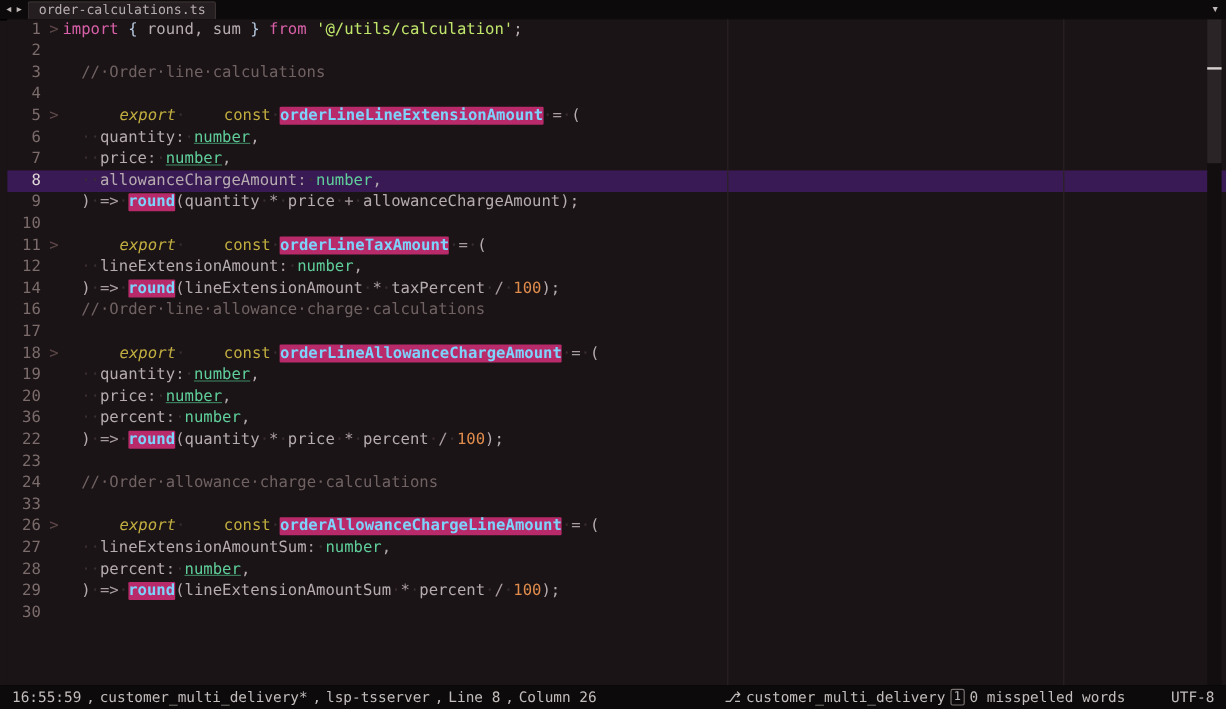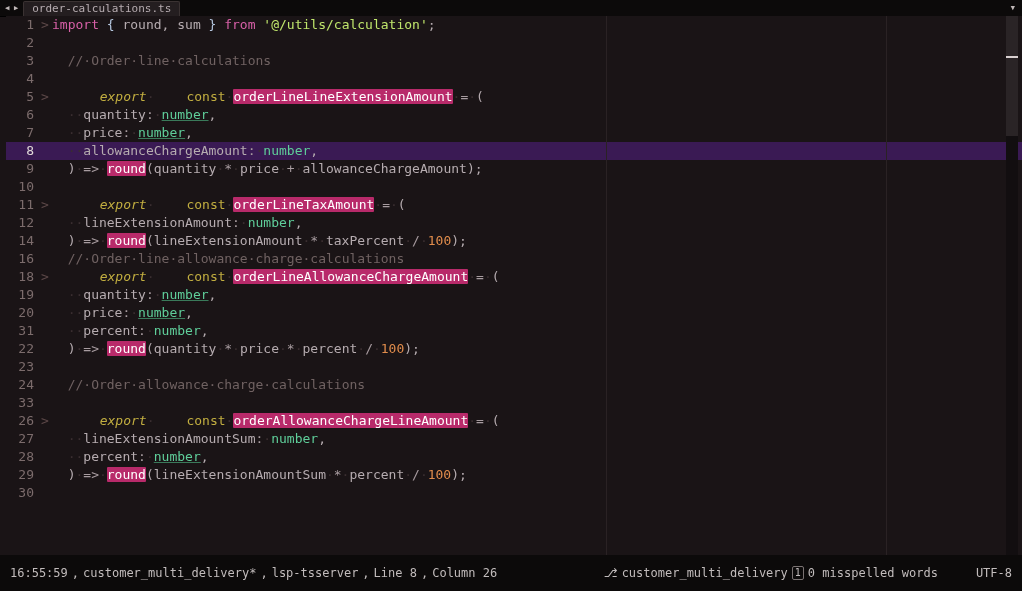--- a/index.html
+++ b/index.html
@@ -105,29 +105,29 @@
   .code{flex:1;}
   .ws{color:var(--ws);}
   .cm{color:var(--comment);}
   .kwi{color:var(--kw-import);}
   .kwe{color:var(--kw-export);font-style:italic;margin-left:32px;}
   .kwc{color:var(--kw-const);margin-left:32px;}
   .br{color:var(--brace);}
   .id{color:var(--ident);}
   .nt{color:var(--number-type);}
   .str{color:var(--string);}
-  .fn{background:var(--fn-hl-bg);color:#ffffff;border-radius:1px;}
+  .fn{background:var(--fn-hl-bg);color:#7dd3fc;border-radius:1px;font-weight:bold;}
   .op{color:var(--op);}
   .nm{color:var(--num);}
   .pu{color:var(--paren);}
   .col{color:#a89ca0;}
   .fr{color:var(--kw-import);}
   .nt-u{color:var(--number-type);text-decoration:underline;text-decoration-color:#3a7a5a;}
   .status{
-    position:absolute;bottom:0;left:0;right:0;height:36px;
+    position:absolute;bottom:0;left:0;right:0;height:20px;
     background:var(--status-bg);
     color:var(--status-fg);
     font-size:12px;
     display:flex;align-items:center;
     padding:0 10px;
     gap:4px;
   }
   .status .branch-ico{font-size:12px;}
   .status .spacer{flex:1;}
   .status .box{border:1px solid #7a7272;padding:0 2px;border-radius:2px;font-size:10px;line-height:12px;}
@@ -162,24 +162,25 @@
       <div class="line"><div class="gut">5</div><div class="fold">&gt;</div><div class="code"><span class="ws">  </span><span class="kwe">export</span><span class="ws">·</span><span class="kwc">const</span><span class="ws">·</span><span class="fn">orderLineLineExtensionAmount</span><span class="ws">·</span><span class="op">=</span><span class="ws">·</span><span class="pu">(</span></div></div>
       <div class="line"><div class="gut">6</div><div class="fold"> </div><div class="code"><span class="ws">  </span><span class="ws">··</span><span class="id">quantity</span><span class="col">:</span><span class="ws">·</span><span class="nt-u">number</span><span class="pu">,</span></div></div>
       <div class="line"><div class="gut">7</div><div class="fold"> </div><div class="code"><span class="ws">  </span><span class="ws">··</span><span class="id">price</span><span class="col">:</span><span class="ws">·</span><span class="nt-u">number</span><span class="pu">,</span></div></div>
       <div class="line current"><div class="gut">8</div><div class="fold"> </div><div class="code"><span class="ws">  </span><span class="ws">··</span><span class="id">allowanceChargeAmount</span><span class="col">:</span><span class="ws">·</span><span class="nt">number</span><span class="pu">,</span></div></div>
       <div class="line"><div class="gut">9</div><div class="fold"> </div><div class="code"><span class="ws">  </span><span class="pu">)</span><span class="ws">·</span><span class="op">=&gt;</span><span class="ws">·</span><span class="fn">round</span><span class="pu">(</span><span class="id">quantity</span><span class="ws">·</span><span class="op">*</span><span class="ws">·</span><span class="id">price</span><span class="ws">·</span><span class="op">+</span><span class="ws">·</span><span class="id">allowanceChargeAmount</span><span class="pu">)</span><span class="pu">;</span></div></div>
       <div class="line"><div class="gut">10</div><div class="fold"> </div><div class="code"></div></div>
       <div class="line"><div class="gut">11</div><div class="fold">&gt;</div><div class="code"><span class="ws">  </span><span class="kwe">export</span><span class="ws">·</span><span class="kwc">const</span><span class="ws">·</span><span class="fn">orderLineTaxAmount</span><span class="ws">·</span><span class="op">=</span><span class="ws">·</span><span class="pu">(</span></div></div>
       <div class="line"><div class="gut">12</div><div class="fold"> </div><div class="code"><span class="ws">  </span><span class="ws">··</span><span class="id">lineExtensionAmount</span><span class="col">:</span><span class="ws">·</span><span class="nt">number</span><span class="pu">,</span></div></div>
       <div class="line"><div class="gut">14</div><div class="fold"> </div><div class="code"><span class="ws">  </span><span class="pu">)</span><span class="ws">·</span><span class="op">=&gt;</span><span class="ws">·</span><span class="fn">round</span><span class="pu">(</span><span class="id">lineExtensionAmount</span><span class="ws">·</span><span class="op">*</span><span class="ws">·</span><span class="id">taxPercent</span><span class="ws">·</span><span class="op">/</span><span class="ws">·</span><span class="nm">100</span><span class="pu">)</span><span class="pu">;</span></div></div>
       <div class="line"><div class="gut">16</div><div class="fold"> </div><div class="code"><span class="ws">  </span><span class="cm">//</span><span class="cm">·</span><span class="cm">Order</span><span class="cm">·</span><span class="cm">line</span><span class="cm">·</span><span class="cm">allowance</span><span class="cm">·</span><span class="cm">charge</span><span class="cm">·</span><span class="cm">calculations</span></div></div>
+      <div class="line"><div class="gut">17</div><div class="fold"> </div><div class="code"></div></div>
       <div class="line"><div class="gut">18</div><div class="fold">&gt;</div><div class="code"><span class="ws">  </span><span class="kwe">export</span><span class="ws">·</span><span class="kwc">const</span><span class="ws">·</span><span class="fn">orderLineAllowanceChargeAmount</span><span class="ws">·</span><span class="op">=</span><span class="ws">·</span><span class="pu">(</span></div></div>
       <div class="line"><div class="gut">19</div><div class="fold"> </div><div class="code"><span class="ws">  </span><span class="ws">··</span><span class="id">quantity</span><span class="col">:</span><span class="ws">·</span><span class="nt-u">number</span><span class="pu">,</span></div></div>
       <div class="line"><div class="gut">20</div><div class="fold"> </div><div class="code"><span class="ws">  </span><span class="ws">··</span><span class="id">price</span><span class="col">:</span><span class="ws">·</span><span class="nt-u">number</span><span class="pu">,</span></div></div>
-      <div class="line"><div class="gut">31</div><div class="fold"> </div><div class="code"><span class="ws">  </span><span class="ws">··</span><span class="id">percent</span><span class="col">:</span><span class="ws">·</span><span class="nt">number</span><span class="pu">,</span></div></div>
+      <div class="line"><div class="gut">36</div><div class="fold"> </div><div class="code"><span class="ws">  </span><span class="ws">··</span><span class="id">percent</span><span class="col">:</span><span class="ws">·</span><span class="nt">number</span><span class="pu">,</span></div></div>
       <div class="line"><div class="gut">22</div><div class="fold"> </div><div class="code"><span class="ws">  </span><span class="pu">)</span><span class="ws">·</span><span class="op">=&gt;</span><span class="ws">·</span><span class="fn">round</span><span class="pu">(</span><span class="id">quantity</span><span class="ws">·</span><span class="op">*</span><span class="ws">·</span><span class="id">price</span><span class="ws">·</span><span class="op">*</span><span class="ws">·</span><span class="id">percent</span><span class="ws">·</span><span class="op">/</span><span class="ws">·</span><span class="nm">100</span><span class="pu">)</span><span class="pu">;</span></div></div>
       <div class="line"><div class="gut">23</div><div class="fold"> </div><div class="code"></div></div>
       <div class="line"><div class="gut">24</div><div class="fold"> </div><div class="code"><span class="ws">  </span><span class="cm">//</span><span class="cm">·</span><span class="cm">Order</span><span class="cm">·</span><span class="cm">allowance</span><span class="cm">·</span><span class="cm">charge</span><span class="cm">·</span><span class="cm">calculations</span></div></div>
       <div class="line"><div class="gut">33</div><div class="fold"> </div><div class="code"></div></div>
       <div class="line"><div class="gut">26</div><div class="fold">&gt;</div><div class="code"><span class="ws">  </span><span class="kwe">export</span><span class="ws">·</span><span class="kwc">const</span><span class="ws">·</span><span class="fn">orderAllowanceChargeLineAmount</span><span class="ws">·</span><span class="op">=</span><span class="ws">·</span><span class="pu">(</span></div></div>
       <div class="line"><div class="gut">27</div><div class="fold"> </div><div class="code"><span class="ws">  </span><span class="ws">··</span><span class="id">lineExtensionAmountSum</span><span class="col">:</span><span class="ws">·</span><span class="nt">number</span><span class="pu">,</span></div></div>
       <div class="line"><div class="gut">28</div><div class="fold"> </div><div class="code"><span class="ws">  </span><span class="ws">··</span><span class="id">percent</span><span class="col">:</span><span class="ws">·</span><span class="nt-u">number</span><span class="pu">,</span></div></div>
       <div class="line"><div class="gut">29</div><div class="fold"> </div><div class="code"><span class="ws">  </span><span class="pu">)</span><span class="ws">·</span><span class="op">=&gt;</span><span class="ws">·</span><span class="fn">round</span><span class="pu">(</span><span class="id">lineExtensionAmountSum</span><span class="ws">·</span><span class="op">*</span><span class="ws">·</span><span class="id">percent</span><span class="ws">·</span><span class="op">/</span><span class="ws">·</span><span class="nm">100</span><span class="pu">)</span><span class="pu">;</span></div></div>
       <div class="line"><div class="gut">30</div><div class="fold"> </div><div class="code"></div></div>
     </div>

